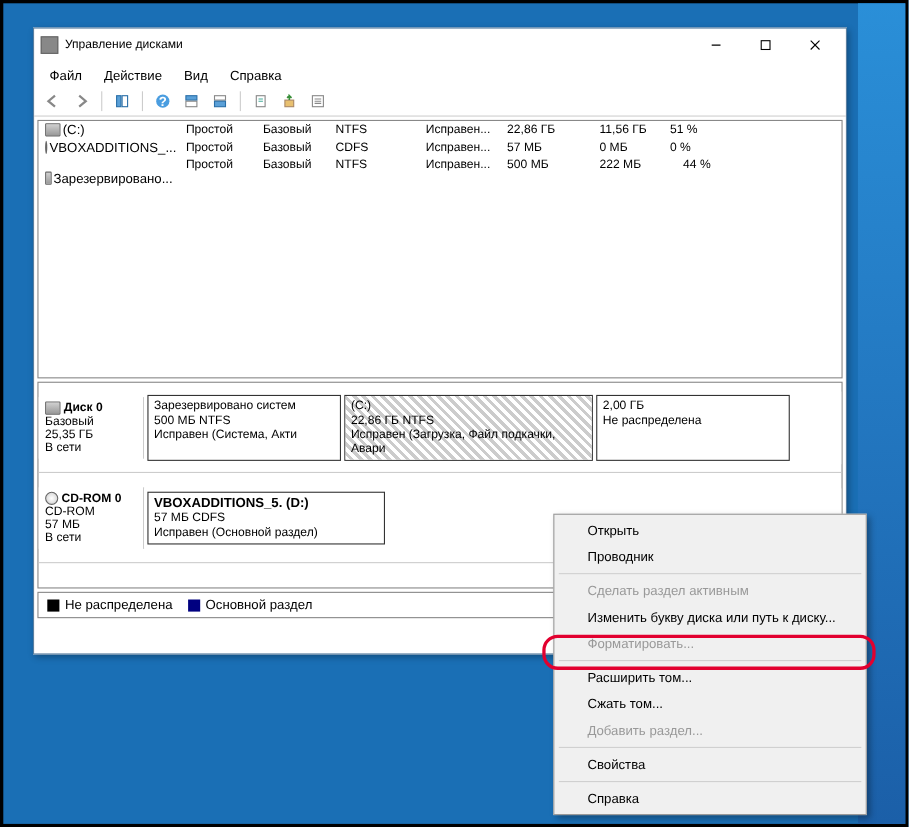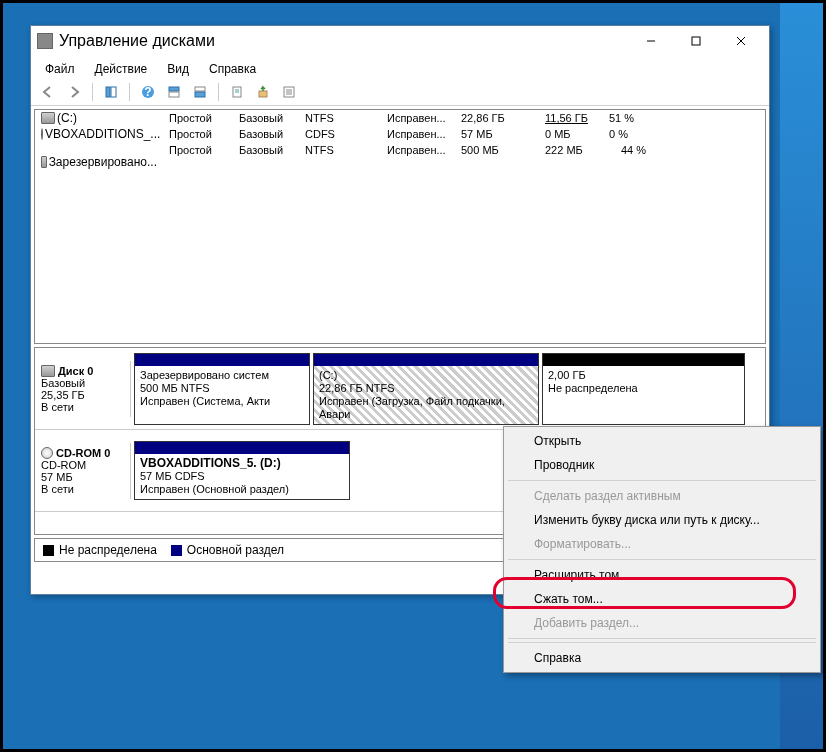--- a/index.html
+++ b/index.html
@@ -2,21 +2,21 @@
 <html><head>
 <meta charset="utf-8">
 <style>
 * { box-sizing: border-box; margin: 0; padding: 0; font-family: "Segoe UI", Tahoma, sans-serif; font-size: 12px; }
 body { background: #1a6fb5; width: 826px; height: 752px; position: relative; overflow: hidden; }
 .outer-border { border: 3px solid #000; width: 826px; height: 752px; position: absolute; top: 0; left: 0; background: transparent; }
 .desktop-strip { position: absolute; right: 3px; top: 3px; bottom: 3px; width: 43px; background: linear-gradient(#2a8fd8, #1b5fa8); }
 .window { position: absolute; left: 30px; top: 25px; width: 740px; height: 570px; background: #fff; border: 1px solid #5a7fa0; box-shadow: 2px 2px 6px rgba(0,0,0,0.3); display: flex; flex-direction: column; }
 .titlebar { height: 30px; display: flex; align-items: center; padding: 0 6px; }
 .titlebar .icon { width: 16px; height: 16px; margin-right: 6px; background: #888; border: 1px solid #666; }
-.titlebar .title { flex: 1; font-size: 16px; }
+.titlebar .title { flex: 1; font-size: 11px; }
 .winbtns { display: flex; gap: 0; }
 .winbtn { width: 45px; height: 28px; display: flex; align-items: center; justify-content: center; background: transparent; border: none; cursor: pointer; }
 .winbtn svg { width: 10px; height: 10px; }
 .menubar { height: 22px; display: flex; align-items: flex-end; padding: 0 6px; gap: 4px; }
 .menubar span { padding: 2px 8px; cursor: default; }
 .toolbar { height: 28px; display: flex; align-items: center; padding: 0 6px; gap: 4px; border-bottom: 1px solid #d0d0d0; }
 .tbtn { width: 22px; height: 22px; display: flex; align-items: center; justify-content: center; border: 1px solid transparent; cursor: pointer; }
 .tdiv { width: 1px; height: 18px; background: #ccc; margin: 0 3px; }
 .listview { border: 1px solid #888; margin: 3px; flex: 1; min-height: 235px; max-height: 235px; display: flex; flex-direction: column; background: #fff; }
 .lv-head { display: flex; height: 20px; }
@@ -25,30 +25,30 @@
 .lv-row { display: flex; height: 16px; align-items: center; }
 .lv-cell { padding: 0 6px; font-size: 11px; overflow: hidden; text-overflow: ellipsis; white-space: nowrap; display: flex; align-items: center; gap: 2px; }
 .volicon { width: 14px; height: 12px; background: linear-gradient(#d0d0d0,#999); border: 1px solid #666; border-radius: 1px; }
 .disks-pane { height: 188px; margin: 0 3px 3px 3px; border: 1px solid #888; background: #fff; overflow-y: scroll; position: relative; }
 .disk-row { display: flex; border-bottom: 1px solid #ccc; align-items: center; }
 .disk-info { width: 96px; padding: 4px 6px; font-size: 11px; border-right: 1px solid #ccc; background: #fff; }
 .disk-info b { font-size: 11px; display: flex; align-items: center; gap: 3px; }
 .diskicon { width: 14px; height: 12px; background: linear-gradient(#d0d0d0,#999); border: 1px solid #666; border-radius: 1px; }
 .cdicon { width: 12px; height: 12px; border: 1px solid #666; border-radius: 50%; background: radial-gradient(#fff,#ccc); }
 .disk-parts { flex: 1; display: flex; gap: 3px; padding: 3px; background: #fff; }
-.part { border: 1px solid #333; display: flex; flex-direction: column; overflow: hidden; }
+.part { border: 1px solid #333; display: flex; flex-direction: row; overflow: hidden; }
 .part-hdr { height: 12px; }
 .phdr-navy { background: #000080; }
 .phdr-black { background: #000; }
 .part-body { flex: 1; padding: 3px 5px; font-size: 11px; line-height: 13px; overflow: hidden; }
 .hatched { background: repeating-linear-gradient(45deg, #fff, #fff 3px, #ccc 3px, #ccc 6px); }
 .legend { height: 24px; border: 1px solid #888; margin: 0 3px 3px 3px; display: flex; align-items: center; padding: 0 8px; gap: 14px; font-size: 11px; }
 .legend-item { display: flex; align-items: center; gap: 5px; }
 .legend-sq { width: 11px; height: 11px; }
-.ctxmenu { position: absolute; left: 503px; top: 426px; width: 318px; background: #f0f0f0; border: 1px solid #999; box-shadow: 3px 3px 6px rgba(0,0,0,0.35); padding: 2px; z-index: 100; }
+.ctxmenu { position: absolute; left: 503px; top: 467px; width: 285px; background: #f0f0f0; border: 1px solid #999; box-shadow: 3px 3px 6px rgba(0,0,0,0.35); padding: 2px; z-index: 100; }
 .ctxitem { padding: 5px 20px 5px 28px; font-size: 12px; cursor: default; color: #000; }
 .ctxitem.disabled { color: #999; }
 .ctxsep { height: 1px; background: #d0d0d0; margin: 3px 2px; }
 .highlight-ring { position: absolute; border: 3px solid #e2002f; border-radius: 14px; pointer-events: none; z-index: 101; }
 </style>
 </head>
 <body>
 
 <div class="outer-border"></div>
 <div class="desktop-strip"></div>
@@ -150,21 +150,21 @@
         <div class="lv-row">
           <div class="lv-cell" style="width: 128px;">
             <div class="volicon" style="display: inline-block;"></div>
             <span>(C:)</span>
           </div>
           <div class="lv-cell" style="width: 70px;">Простой</div>
           <div class="lv-cell" style="width: 66px;">Базовый</div>
           <div class="lv-cell" style="width: 82px;">NTFS</div>
           <div class="lv-cell" style="width: 74px;">Исправен...</div>
           <div class="lv-cell" style="width: 84px;">22,86 ГБ</div>
-          <div class="lv-cell" style="width: 64px; text-decoration: underline;">11,56 ГБ</div>
+          <div class="lv-cell" style="width: 64px;">11,56 ГБ</div>
           <div class="lv-cell" style="width: 88px;">51 %</div>
         </div>
         <div class="lv-row">
           <div class="lv-cell" style="width: 128px;">
             <div class="cdicon" style="display: inline-block;"></div>
             <span>VBOXADDITIONS_...</span>
           </div>
           <div class="lv-cell" style="width: 70px;">Простой</div>
           <div class="lv-cell" style="width: 66px;">Базовый</div>
           <div class="lv-cell" style="width: 82px;">CDFS</div>
@@ -194,21 +194,21 @@
         <div class="disk-info"><b><span class="diskicon"></span>Диск 0</b>Базовый<br>25,35 ГБ<br>В сети</div>
         <div class="disk-parts">
           <div class="part" style="width: 176px;">
             <div class="part-hdr phdr-navy"></div>
             <div class="part-body">Зарезервировано систем<br>500 МБ NTFS<br>Исправен (Система, Акти</div>
           </div>
           <div class="part" style="width: 226px;">
             <div class="part-hdr phdr-navy"></div>
             <div class="part-body hatched">(C:)<br>22,86 ГБ NTFS<br>Исправен (Загрузка, Файл подкачки, Авари</div>
           </div>
-          <div class="part" style="width: 203px;">
+          <div class="part" style="width: 176px;">
             <div class="part-hdr phdr-black"></div>
             <div class="part-body">2,00 ГБ<br>Не распределена</div>
           </div>
         </div>
       </div>
       <div class="disk-row" style="min-height: 82px;">
         <div class="disk-info"><b><span class="cdicon"></span>CD-ROM 0</b>CD-ROM<br>57 МБ<br>В сети</div>
         <div class="disk-parts">
           <div class="part" style="width: 216px;">
             <div class="part-hdr phdr-navy"></div>
@@ -235,17 +235,18 @@
   <div class="ctxitem">Проводник</div>
   <div class="ctxsep"></div>
   <div class="ctxitem disabled">Сделать раздел активным</div>
   <div class="ctxitem">Изменить букву диска или путь к диску...</div>
   <div class="ctxitem disabled">Форматировать...</div>
   <div class="ctxsep"></div>
   <div class="ctxitem">Расширить том...</div>
   <div class="ctxitem">Сжать том...</div>
   <div class="ctxitem disabled">Добавить раздел...</div>
   <div class="ctxsep"></div>
+  <div class="ctxitem">Свойства</div>
   <div class="ctxsep"></div>
   <div class="ctxitem">Справка</div>
 </div>
 
 <div class="highlight-ring" style="left:493px; top:577px; width:303px; height:32px;"></div>
 
 </body></html>

